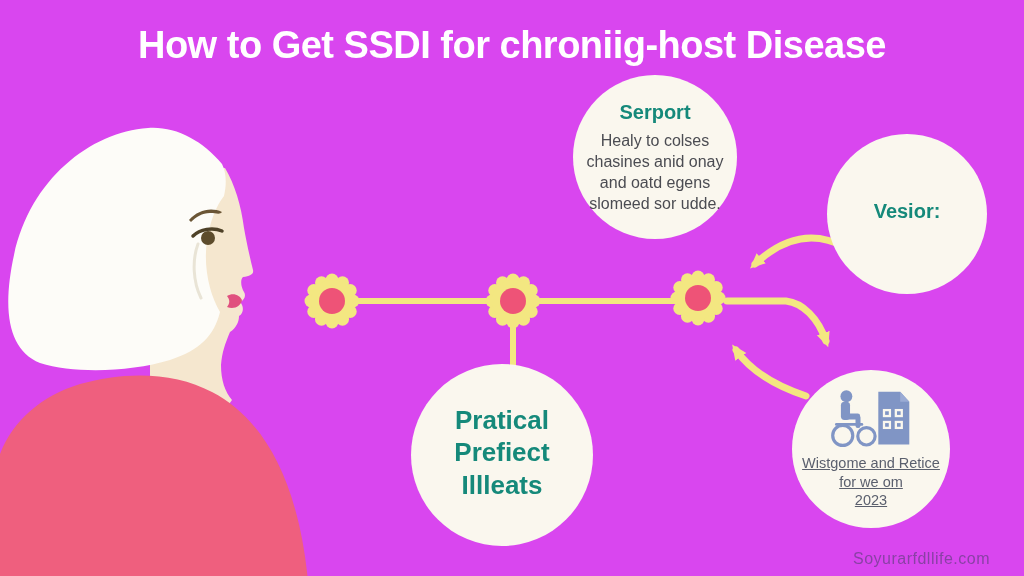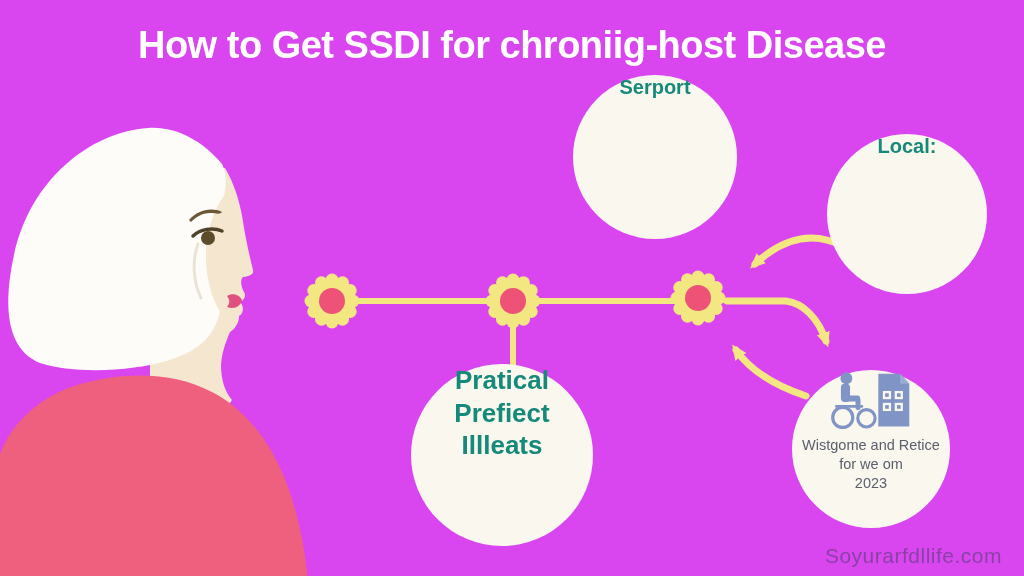--- a/index.html
+++ b/index.html
@@ -9,40 +9,40 @@
     font-family:"Liberation Sans", sans-serif;
   }
   .title{
     position:absolute;top:24px;left:0;width:1024px;
     text-align:center;color:#ffffff;font-size:38px;font-weight:700;
     letter-spacing:-0.5px;
   }
   .art{position:absolute;left:0;top:0;width:1024px;height:576px;}
   .bubble{
     position:absolute;border-radius:50%;background:#faf7ee;
-    display:flex;flex-direction:column;align-items:center;
+    display:flex;flex-direction:column;align-items:center;justify-content:center;
     text-align:center;box-sizing:border-box;
   }
   .bubble .heading{
     color:#15897a;font-weight:700;font-size:20px;line-height:1.25;
     white-space:pre-line;margin-bottom:5px;
   }
   .bubble .body{
     color:#4b4c52;font-size:16px;line-height:1.32;white-space:pre-line;
   }
   .bubble-support{left:573px;top:75px;width:164px;height:164px;padding:0 10px;}
   .bubble-advisor{left:827px;top:134px;width:160px;height:160px;padding:0 10px;}
   .bubble-practical{left:411px;top:364px;width:182px;height:182px;padding:0 12px;}
   .bubble-practical .heading{font-size:26px;}
   .bubble-notice{left:792px;top:370px;width:158px;height:158px;padding:0 8px;}
-  .bubble-notice .body{font-size:14.5px;color:#5a5f6d;line-height:1.3;}
+  .bubble-notice .body{font-size:14.5px;color:#5a5f6d;line-height:1.3;text-decoration:underline;}
   .notice-icon{margin-bottom:4px;}
   .watermark{
-    position:absolute;right:22px;bottom:8px;
-    font-size:21px;color:rgba(58,60,92,0.50);letter-spacing:0.5px;
+    position:absolute;right:34px;bottom:8px;
+    font-size:16px;color:rgba(58,60,92,0.50);letter-spacing:0.5px;
   }
 </style>
 </head>
 <body>
 
 <div class="stage">
 
   <svg class="art" viewBox="0 0 1024 576" aria-hidden="true">
     <defs>
       <g id="gear">
@@ -117,24 +117,28 @@
       <path d="M 845,247 C 815,231 785,236 755,264" marker-end="url(#arrowhead)"></path>
       <path d="M 727,301 L 786,301 C 803,303 818,318 826,341" marker-end="url(#arrowhead)"></path>
       <path d="M 806,396 C 776,386 750,370 736,350" marker-end="url(#arrowhead)"></path>
     </g>
   </svg>
 
   <div class="title">How to Get SSDI for chroniig-host Disease</div>
 
   <div class="bubble bubble-support">
     <div class="heading">Serport</div>
+    <div class="body">Healy to colses
+chasines anid onay
+and oatd egens
+slomeed sor udde.</div>
   </div>
 
   <div class="bubble bubble-advisor">
-    <div class="heading">Local:</div>
+    <div class="heading">Vesior:</div>
   </div>
 
   <div class="bubble bubble-practical">
     <div class="heading">Pratical
 Prefiect Illleats</div>
   </div>
 
   <div class="bubble bubble-notice">
     <svg class="notice-icon" width="92" height="62" viewBox="0 0 100 68" aria-hidden="true">
       <g>

